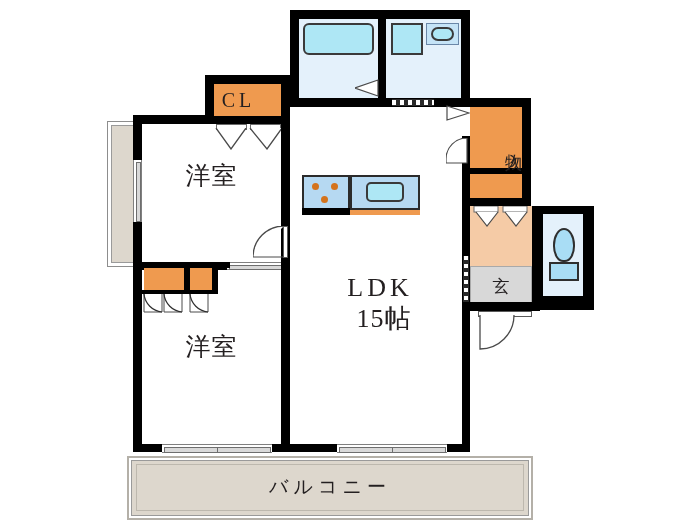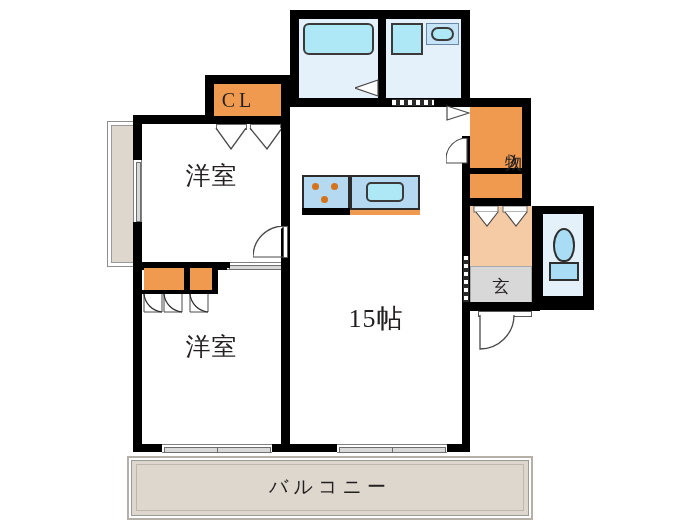--- a/index.html
+++ b/index.html
@@ -168,21 +168,22 @@
   </div>
 
   <div class="abs wall" style="left:462px; top:136px; width:8px; height:308px;"></div>
 
   <div class="abs slidedash" style="left:462px; top:242px; width:7px; height:52px;"></div>
 
   <div class="abs wall" style="left:290px; top:98px; width:82px; height:9px;"></div>
   <div class="abs wall" style="left:372px; top:98px; width:98px; height:9px;"></div>
   <div class="abs slidedash-h" style="left:392px; top:99px; width:42px; height:7px;"></div>
 
-  <div class="label lbl-ldk" style="left:290px; top:305px; width:172px; letter-spacing:1px;">15帖</div>
+  <div class="label lbl-ldk" style="left:290px; top:274px; width:180px;">LDK</div>
+  <div class="label lbl-ldk" style="left:290px; top:305px; width:188px; letter-spacing:1px;">15帖</div>
 
   <div class="abs kitchen-counter" style="left:302px; top:175px; width:118px; height:40px;"></div>
 
   <div class="abs kitchenb" style="left:302px; top:175px; width:48px; height:35px; border:2px solid #2b2b2b;"></div>
   <div class="abs" style="left:312px; top:183px; width:7px; height:7px; border-radius:50%; background:#d4731c;"></div>
   <div class="abs" style="left:331px; top:183px; width:7px; height:7px; border-radius:50%; background:#d4731c;"></div>
   <div class="abs" style="left:321px; top:196px; width:7px; height:7px; border-radius:50%; background:#d4731c;"></div>
 
   <div class="abs kitchenb" style="left:350px; top:175px; width:70px; height:35px; border:2px solid #2b2b2b;"></div>
   <div class="abs fixture" style="left:366px; top:182px; width:38px; height:20px; border-radius:5px;"></div>

